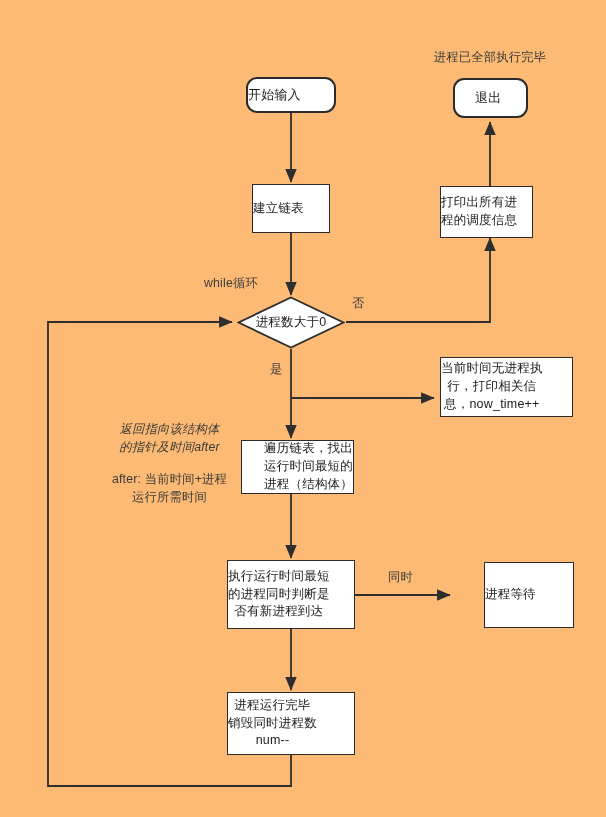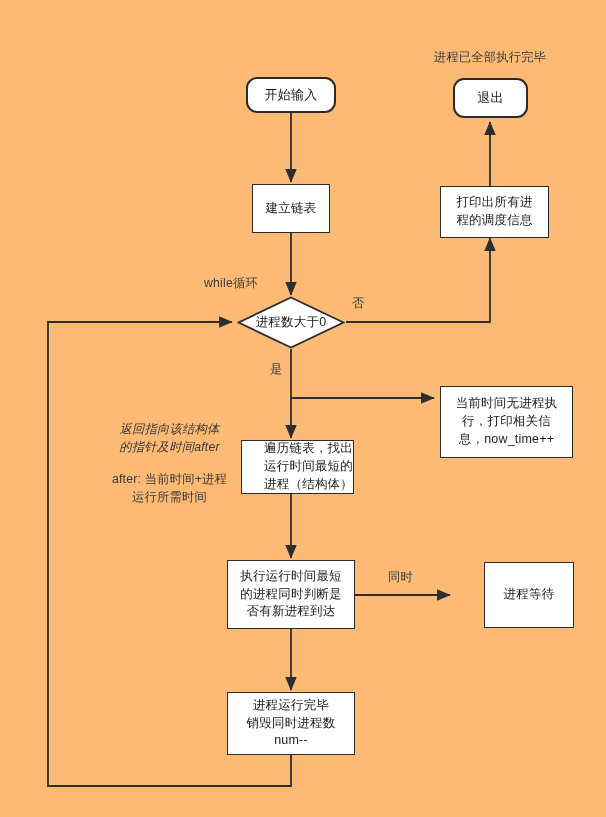--- a/index.html
+++ b/index.html
@@ -22,21 +22,20 @@
     width: 606px;
     height: 817px;
   }
   .node {
     position: absolute;
     background: #ffffff;
     border: 1.6px solid #2b2b2b;
     color: #1a1a1a;
     display: flex;
     align-items: center;
-    justify-content: center;
     text-align: center;
     box-sizing: border-box;
     font-size: 12.5px;
     line-height: 1.42;
     letter-spacing: 0.2px;
     z-index: 3;
   }
   .node.term {
     border-radius: 11px;
     border-width: 2px;
@@ -135,29 +134,29 @@
   </svg>
 
   <div class="annot" style="left:424px; top:48px; width:132px;">
     <span>进程已全部执行完毕</span>
   </div>
 
   <div class="node term" style="left:246px; top:77px; width:90px; height:36px;">
     <span>开始输入</span>
   </div>
 
-  <div class="node term" style="left:453px; top:78px; width:75px; height:40px;">
+  <div class="node term" style="left:453px; top:78px; width:75px; height:40px;padding-left:20px;">
     <span>退出</span>
   </div>
 
   <div class="node" style="left:252px; top:184px; width:78px; height:49px;">
     <span>建立链表</span>
   </div>
 
-  <div class="node" style="left:440px; top:186px; width:109px; height:52px;">
+  <div class="node" style="left:440px; top:186px; width:93px; height:52px;">
     <div>
       <div>打印出所有进</div>
       <div>程的调度信息</div>
     </div>
   </div>
 
   <div class="diamond-wrap" style="left:237px; top:296px; width:108px; height:53px;">
     <svg width="108" height="53" viewBox="0 0 108 53">
       <polygon points="54,1.5 106.5,26.5 54,51.5 1.5,26.5" fill="#ffffff" stroke="#2b2b2b" stroke-width="1.8"></polygon>
     </svg>
@@ -171,21 +170,21 @@
   </div>
 
   <div class="edge-label" style="left:352px; top:295px;">
     <span>否</span>
   </div>
 
   <div class="edge-label" style="left:270px; top:361px;">
     <span>是</span>
   </div>
 
-  <div class="node" style="left:440px; top:386px; width:133px; height:72px;">
+  <div class="node" style="left:440px; top:357px; width:133px; height:60px;">
     <div>
       <div>当前时间无进程执</div>
       <div>行，打印相关信</div>
       <div>息，now_time++</div>
     </div>
   </div>
 
   <div class="annot" style="left:92px; top:420px; width:155px;font-style:italic;">
     <div>返回指向该结构体</div>
     <div>的指针及时间after</div>

